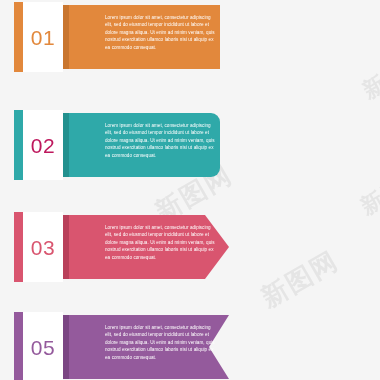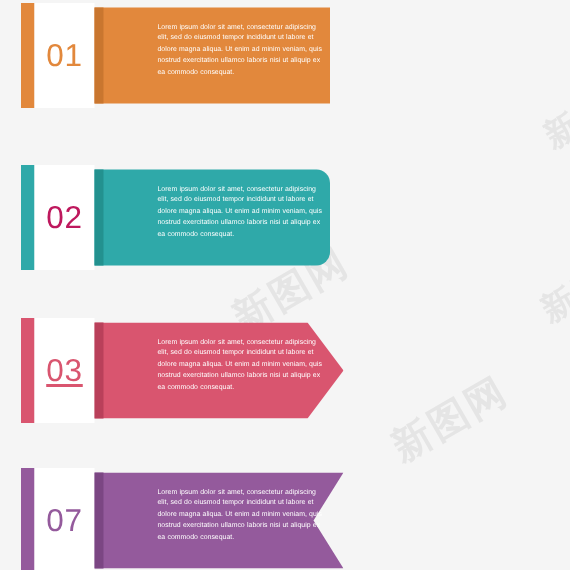--- a/index.html
+++ b/index.html
@@ -148,35 +148,35 @@
     <div class="panel">
       <div class="body rounded" id="body1" style="background: rgb(47, 169, 169);"></div>
       <div class="darkedge" id="edge1" style="background: rgb(35, 145, 143);"></div>
       <div class="bodytext">Lorem ipsum dolor sit amet, consectetur adipiscing elit, sed do eiusmod tempor incididunt ut labore et dolore magna aliqua. Ut enim ad minim veniam, quis nostrud exercitation ullamco laboris nisi ut aliquip ex ea commodo consequat.</div>
     </div>
   </div>
 
   <div class="row" id="row2" style="top:212px;">
     <div class="accent" id="acc2" style="background: rgb(217, 85, 111);"></div>
     <div class="numcard">
-      <span class="num" id="num2" style="color: rgb(217, 85, 111); text-decoration: underline;">03</span>
+      <span class="num" id="num2" style="color: rgb(217, 85, 111);">03</span>
     </div>
     <div class="panel">
       <svg class="shape" width="166" height="64" viewBox="0 0 166 64">
         <polygon id="poly2" points="0,0 142,0 166,32 142,64 0,64" fill="#d9556f"></polygon>
       </svg>
       <div class="darkedge" id="edge2" style="background: rgb(185, 64, 90);"></div>
       <div class="bodytext">Lorem ipsum dolor sit amet, consectetur adipiscing elit, sed do eiusmod tempor incididunt ut labore et dolore magna aliqua. Ut enim ad minim veniam, quis nostrud exercitation ullamco laboris nisi ut aliquip ex ea commodo consequat.</div>
     </div>
   </div>
 
   <div class="row" id="row3" style="top:312px;">
     <div class="accent" id="acc3" style="background: rgb(148, 90, 156);"></div>
     <div class="numcard">
-      <span class="num" id="num3" style="color: rgb(148, 90, 156);">07</span>
+      <span class="num" id="num3" style="color: rgb(148, 90, 156);">05</span>
     </div>
     <div class="panel">
       <svg class="shape" width="166" height="64" viewBox="0 0 166 64">
         <polygon id="poly3" points="0,0 166,0 146,32 166,64 0,64" fill="#945a9c"></polygon>
       </svg>
       <div class="darkedge" id="edge3" style="background: rgb(123, 70, 131);"></div>
       <div class="bodytext">Lorem ipsum dolor sit amet, consectetur adipiscing elit, sed do eiusmod tempor incididunt ut labore et dolore magna aliqua. Ut enim ad minim veniam, quis nostrud exercitation ullamco laboris nisi ut aliquip ex ea commodo consequat.</div>
     </div>
   </div>
 

